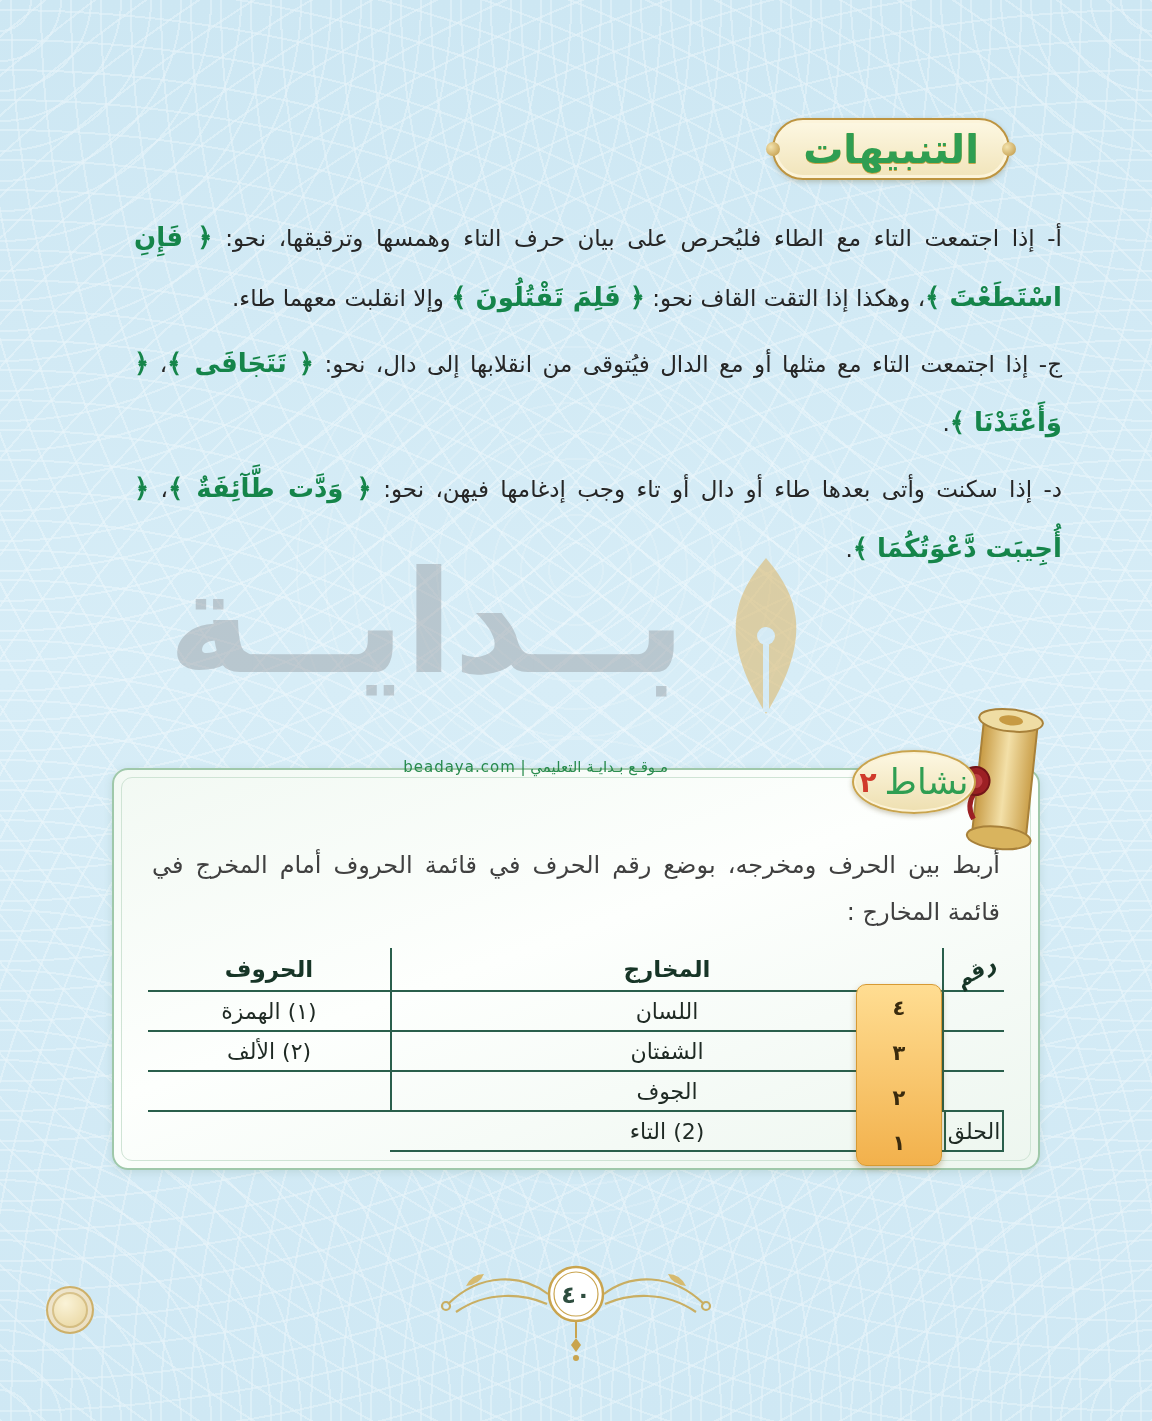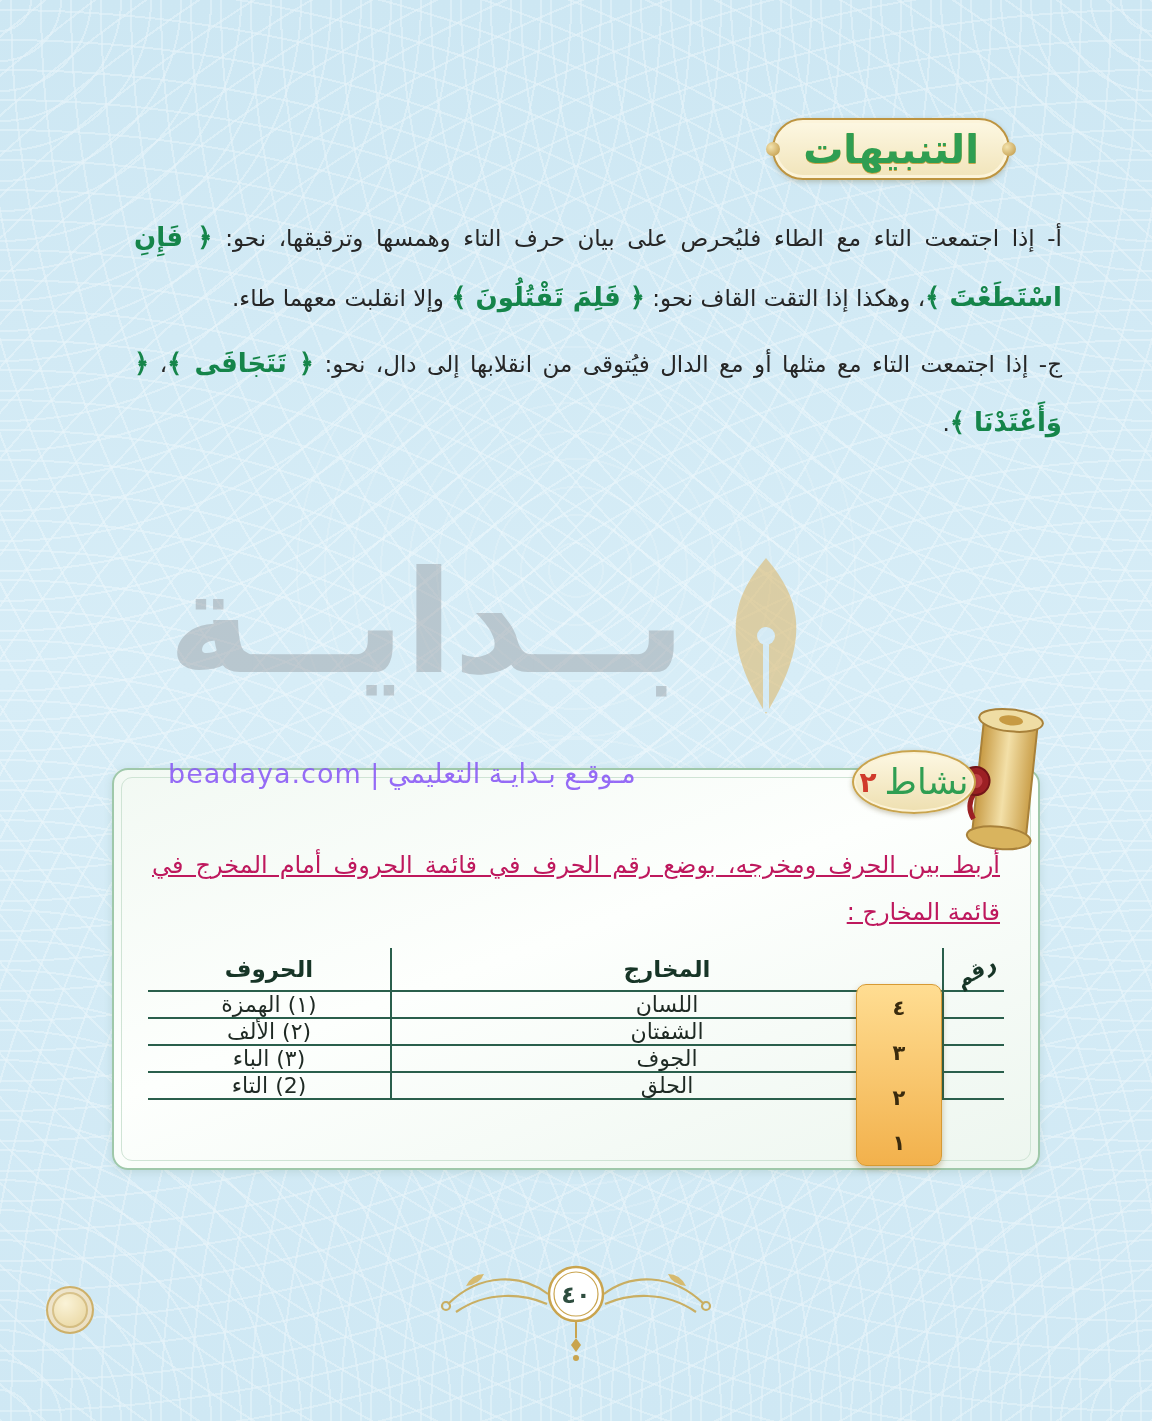--- a/index.html
+++ b/index.html
@@ -35,43 +35,43 @@
 
   
   .notes{position:absolute;top:208px;right:90px;left:86px;z-index:2;text-align:justify;}
   .note{font-size:23px;line-height:2.3;color:#262626;margin-bottom:6px;margin-left:48px;}
   .quran{color:#15854a;font-weight:bold;font-size:26px;}
 
   
   .wm-big{position:absolute;top:552px;left:168px;z-index:1;font-size:142px;font-weight:bold;
     color:#9ba2a8;opacity:.5;line-height:1;pointer-events:none;}
   .wm-nib{position:absolute;top:552px;left:706px;z-index:1;opacity:.6;pointer-events:none;}
-  .wm-line{position:absolute;top:758px;left:168px;width:500px;z-index:3;font-size:27px;
-    color:#8b5cf6;opacity:.9;text-align:left;letter-spacing:1px;pointer-events:none;}
+  .wm-line{position:absolute;top:758px;left:168px;width:500px;z-index:3;font-size:15px;
+    color:#15803d;opacity:.9;text-align:right;letter-spacing:1px;pointer-events:none;}
 
   
   .activity-box{position:absolute;top:768px;right:112px;left:112px;height:402px;z-index:2;
     background:linear-gradient(160deg,#f2f9f3 0%, #fdfffd 45%, #edf6ef 100%);
     border:2px solid #9fc8aa;border-radius:16px;box-shadow:0 2px 8px rgba(60,110,80,.15);}
   .activity-box::before{content:"";position:absolute;inset:7px;border:1px solid #cfe4d5;border-radius:11px;}
   .activity-badge{position:absolute;top:750px;right:176px;width:124px;height:64px;z-index:5;
     background:linear-gradient(180deg,#fdf8e3,#eedfb0);
     border:2px solid #c9a44e;border-radius:50%;
     box-shadow:0 2px 5px rgba(90,70,20,.3), inset 0 0 0 2px #fbf2d6;
     display:flex;align-items:center;justify-content:center;gap:8px;}
   .badge-label{font-size:35px;font-weight:normal;color:#2f9e52;}
   .badge-num{font-size:28px;font-weight:bold;color:#d03a2c;}
   .scroll-icon{position:absolute;top:702px;right:92px;width:112px;height:152px;z-index:4;transform:rotate(6deg);}
   .instruction{position:absolute;top:842px;right:152px;left:152px;z-index:3;
-    font-size:24px;line-height:1.95;color:#be185d;text-align:justify;text-decoration:underline;}
+    font-size:24px;line-height:1.95;color:#404040;text-align:justify;}
 
   
   .tbl{position:absolute;top:948px;right:148px;width:856px;z-index:3;display:grid;
     grid-template-columns:60px 554px 242px;direction:rtl;}
-  .cell{height:27px;display:flex;align-items:center;justify-content:center;
+  .cell{height:40px;display:flex;align-items:center;justify-content:center;
     border-bottom:2px solid #2a5f4c;font-size:22px;color:#1f2a24;}
   .cell.head{height:44px;font-weight:bold;font-size:23px;color:#173527;}
   .cell.mid{border-left:2px solid #2a5f4c;border-right:2px solid #2a5f4c;}
   .head.num span{display:inline-block;transform:rotate(-30deg) translate(0,3px);font-size:21px;}
 
   .answers{position:absolute;top:984px;right:210px;width:86px;height:182px;z-index:6;
     background:linear-gradient(180deg,#ffdd92,#f2b14c);
     border:1px solid #d79a33;border-radius:10px;
     box-shadow:0 3px 6px rgba(120,80,10,.35);
     display:grid;grid-template-rows:repeat(4,1fr);}
@@ -92,20 +92,21 @@
 <div class="ghost g1"></div>
 <div class="ghost g2"></div>
 
 <div class="banner">
   <span class="banner-title">التنبيهات</span>
 </div>
 
 <div class="notes">
   <p class="note"><span>أ- إذا اجتمعت التاء مع الطاء فليُحرص على بيان حرف التاء وهمسها وترقيقها، نحو: </span><span class="quran">﴿ فَإِنِ اسْتَطَعْتَ ﴾</span><span>، وهكذا إذا التقت القاف نحو: </span><span class="quran">﴿ فَلِمَ تَقْتُلُونَ ﴾</span><span> وإلا انقلبت معهما طاء.</span></p>
   <p class="note"><span>ج- إذا اجتمعت التاء مع مثلها أو مع الدال فيُتوقى من انقلابها إلى دال، نحو: </span><span class="quran">﴿ تَتَجَافَى ﴾</span><span>، </span><span class="quran">﴿ وَأَعْتَدْنَا ﴾</span><span>.</span></p>
+  <p class="note"><span>د- إذا سكنت وأتى بعدها طاء أو دال أو تاء وجب إدغامها فيهن، نحو: </span><span class="quran">﴿ وَدَّت طَّآئِفَةٌ ﴾</span><span>، </span><span class="quran">﴿ أُجِيبَت دَّعْوَتُكُمَا ﴾</span><span>.</span></p>
 </div>
 
 <div class="wm-big">بــدايــة</div>
 <div class="wm-nib">
   <svg width="120" height="170" viewBox="0 0 120 170">
     <path d="M60 6 C92 44 108 84 60 162 C12 84 28 44 60 6 Z" fill="#ddba70"></path>
     <circle cx="60" cy="84" r="9" fill="#d3e9f4"></circle>
     <rect x="57" y="86" width="6" height="74" fill="#d3e9f4"></rect>
   </svg>
 </div>
@@ -149,21 +150,20 @@
   <div class="cell"></div>
   <div class="cell mid">اللسان</div>
   <div class="cell">(١) الهمزة</div>
 
   <div class="cell"></div>
   <div class="cell mid">الشفتان</div>
   <div class="cell">(٢) الألف</div>
 
   <div class="cell"></div>
   <div class="cell mid">الجوف</div>
-  <div class="cell">(٣) الباء</div>
 
   <div class="cell"></div>
   <div class="cell mid">الحلق</div>
   <div class="cell">(2) التاء</div>
 </div>
 
 <div class="answers">
   <div class="answer">٤</div>
   <div class="answer">٣</div>
   <div class="answer">٢</div>

